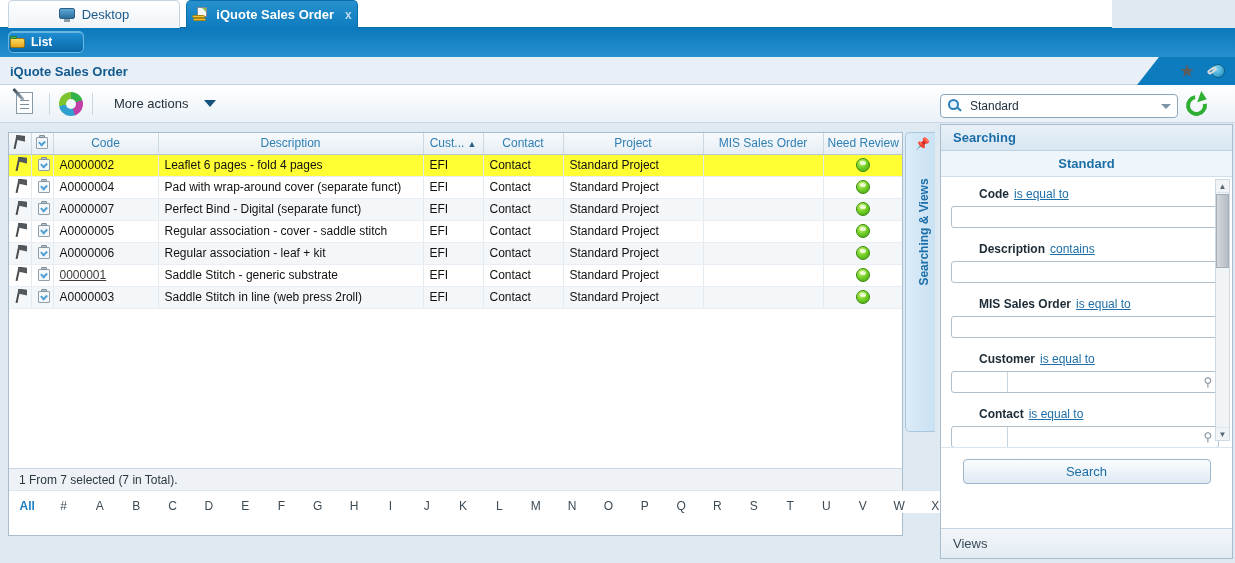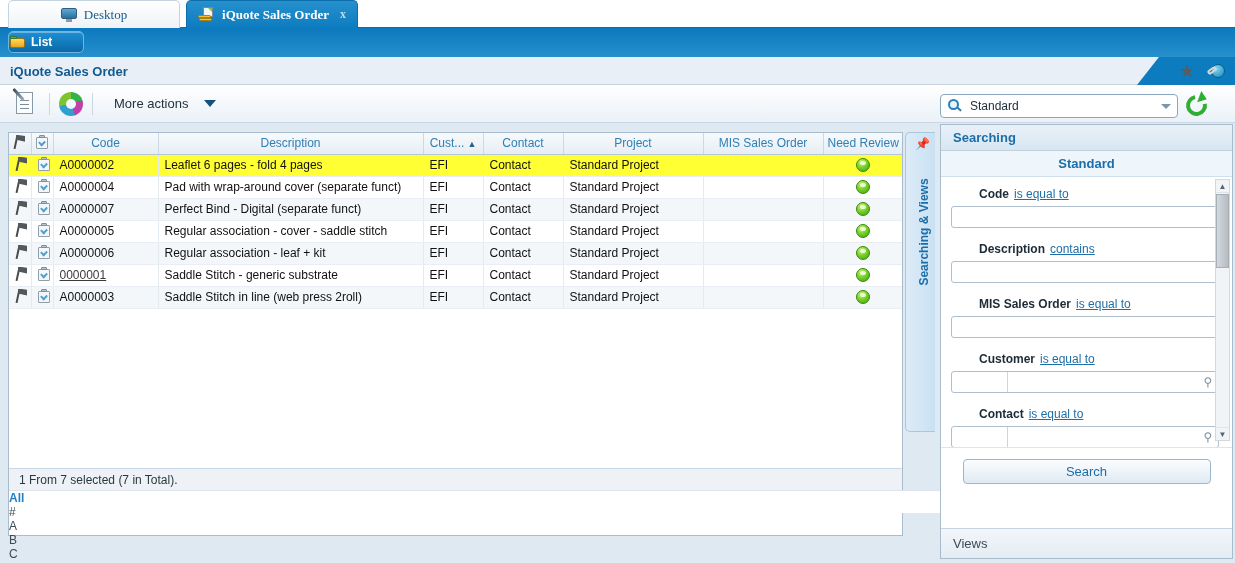--- a/index.html
+++ b/index.html
@@ -8,24 +8,23 @@
     width: 1235px; height: 563px;
     overflow: hidden;
     font-family: "Liberation Sans", sans-serif;
     font-size: 12px;
     background: #ffffff;
   }
   #app { position: relative; width: 1235px; height: 563px; background:#dfe9f2; }
 
   
   .tabstrip {
-    position: absolute; left:0; top:0; width:1235px; height:28px;
+    position: absolute; left:0; top:0; width:1112px; height:28px;
     background:#ffffff;
     border-bottom: 1px solid #0b6fae;
-    font-family: Liberation Serif, serif;
   }
   .tab {
     position:absolute; top:0; height:28px;
     display:flex; align-items:center; gap:7px;
     padding:0 14px;
     font-size:13px;
   }
   .tab.inactive {
     left:8px; width:172px;
     background: linear-gradient(to bottom,#ffffff 0%, #eef3f7 100%);
@@ -150,21 +149,21 @@
      background: radial-gradient(circle at 38% 28%, #d9f77e 0%, #77d22a 45%, #3f9c0e 100%);
      border:1px solid #3d8b10; position:relative; vertical-align:middle;}
   .led:after{content:"";position:absolute;left:3px;top:2px;width:6px;height:4px;border-radius:50%;background:rgba(255,255,255,.75);}
 
   
   .gridstatus{ position:absolute; left:0; bottom:45px; width:893px; height:22px;
      background:#eef2f6; border-top:1px solid #c9d8e4; font-size:12px; color:#2b3840;
      display:flex; align-items:center; padding-left:10px; }
   .alphabar{ position:absolute; left:0; bottom:22px; width:1017px; height:23px;
      background:#ffffff; border-top:1px solid #dde6ee;
-     display:flex; align-items:flex-start;flex-direction:column; }
+     display:flex; align-items:flex-end; }
   .alphabar .az{ flex:1; text-align:center; font-size:12px; color:#3b4a55; cursor:pointer; }
   .alphabar .az.act{ color:#1e7fc4; font-weight:bold; }
 
   
   .sidetab{ position:absolute; left:905px; top:132px; width:30px; height:300px;
      background: linear-gradient(to right,#dcebf7 0%, #c9e1f3 100%);
      border:1px solid #a9c8de; border-right:none; border-radius:5px 0 0 5px; cursor:pointer;}
   .sidetab .pin{ position:absolute; left:9px; top:5px; width:12px; height:13px; color:#1b6ea8; font-size:12px; line-height:13px;}
   .sidetab .vtxt{ position:absolute; left:-82px; top:92px; width:200px;
      transform:rotate(-90deg); text-align:center;

